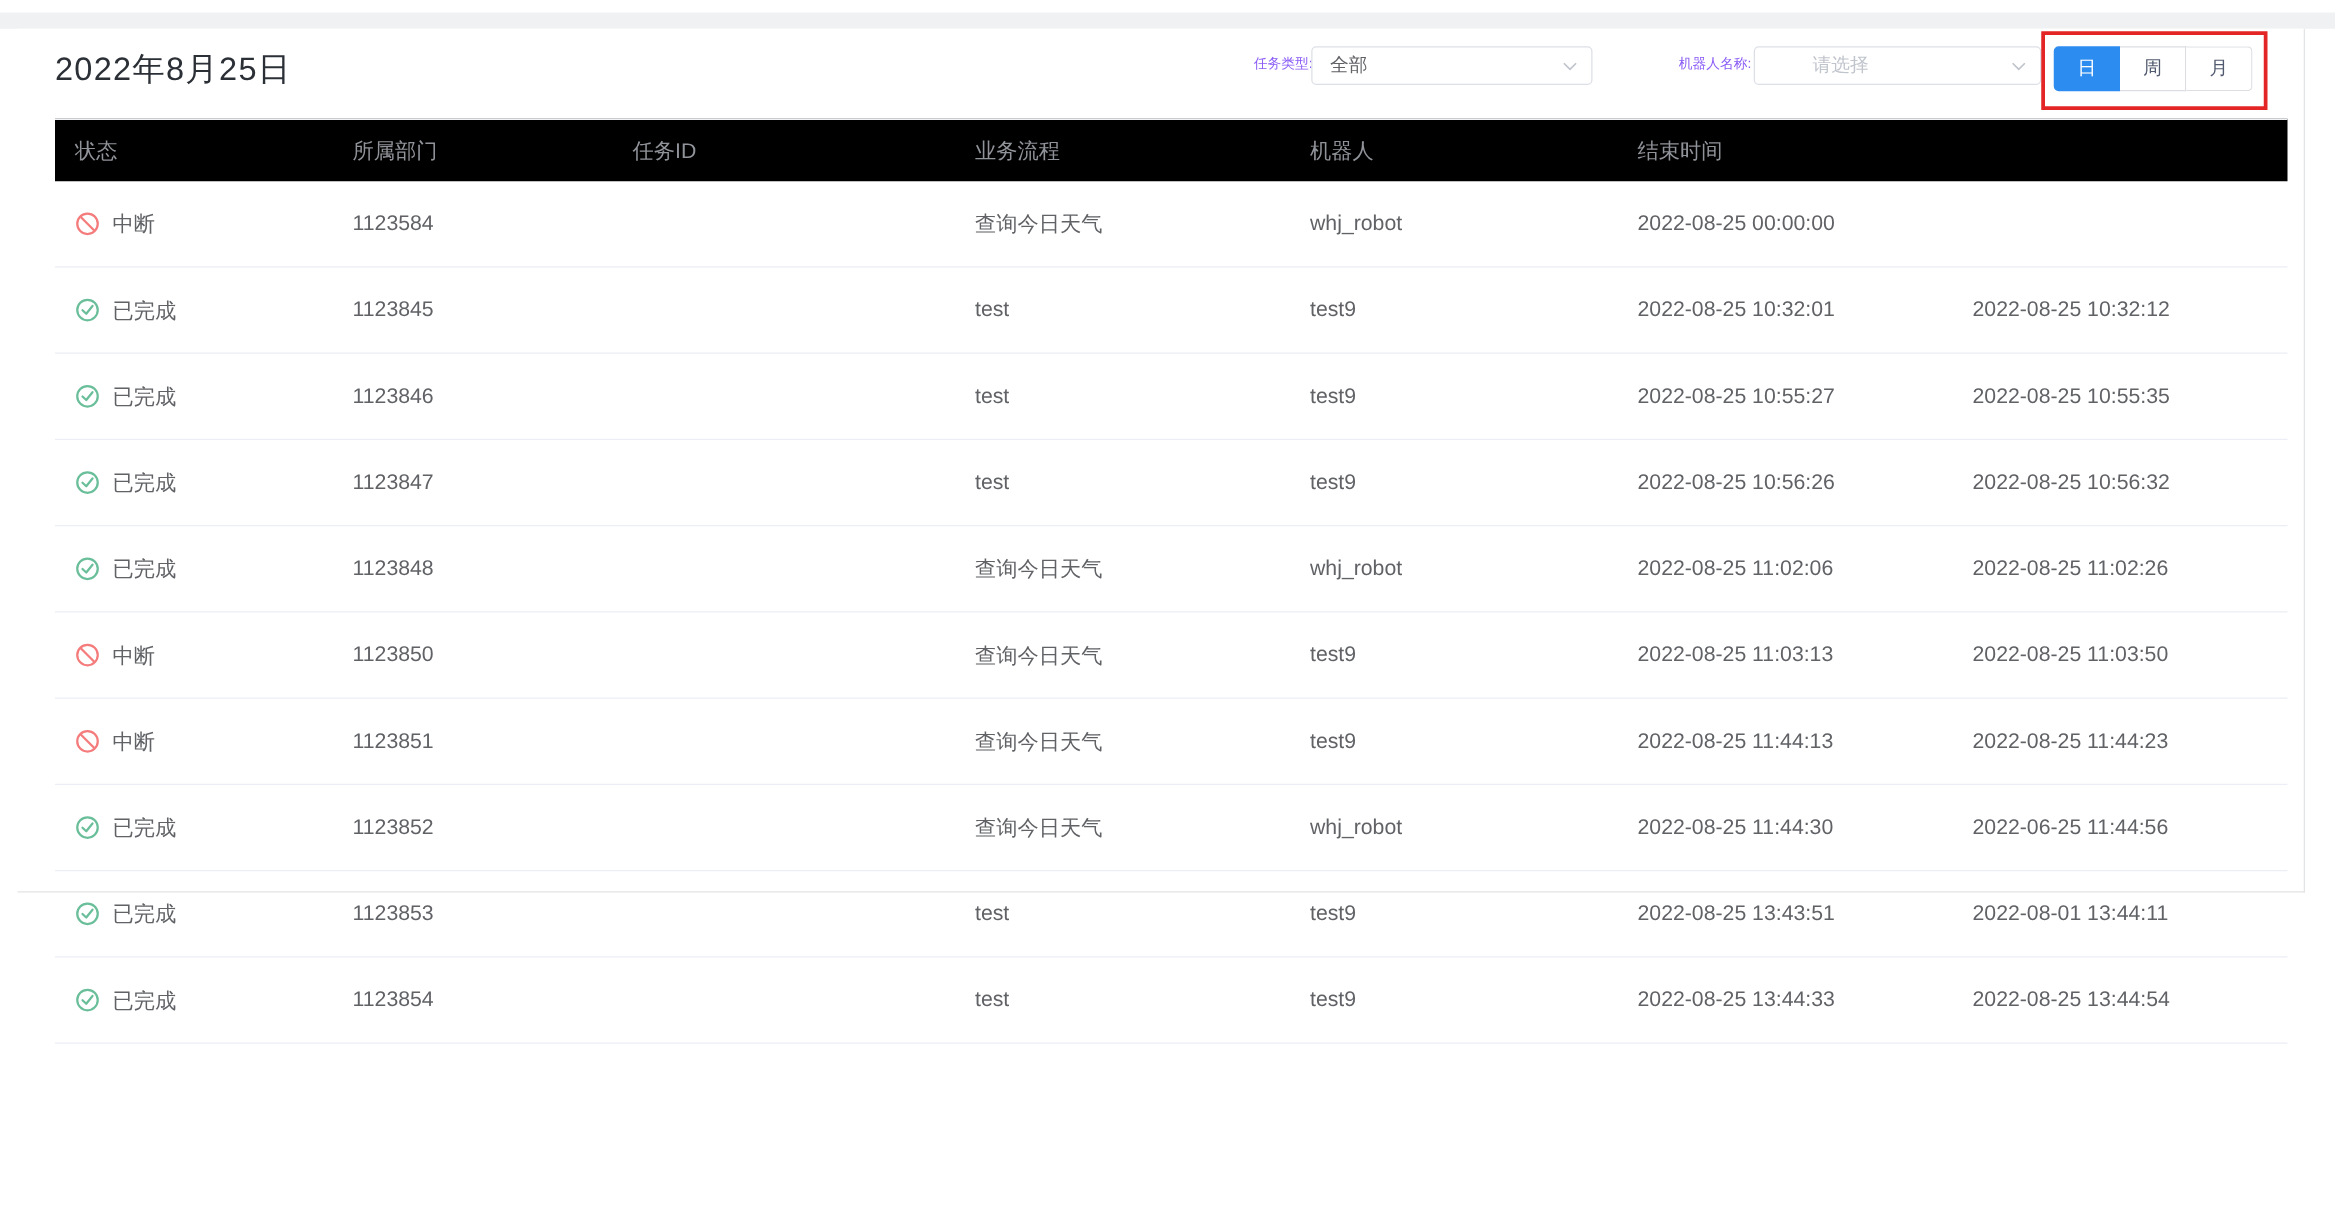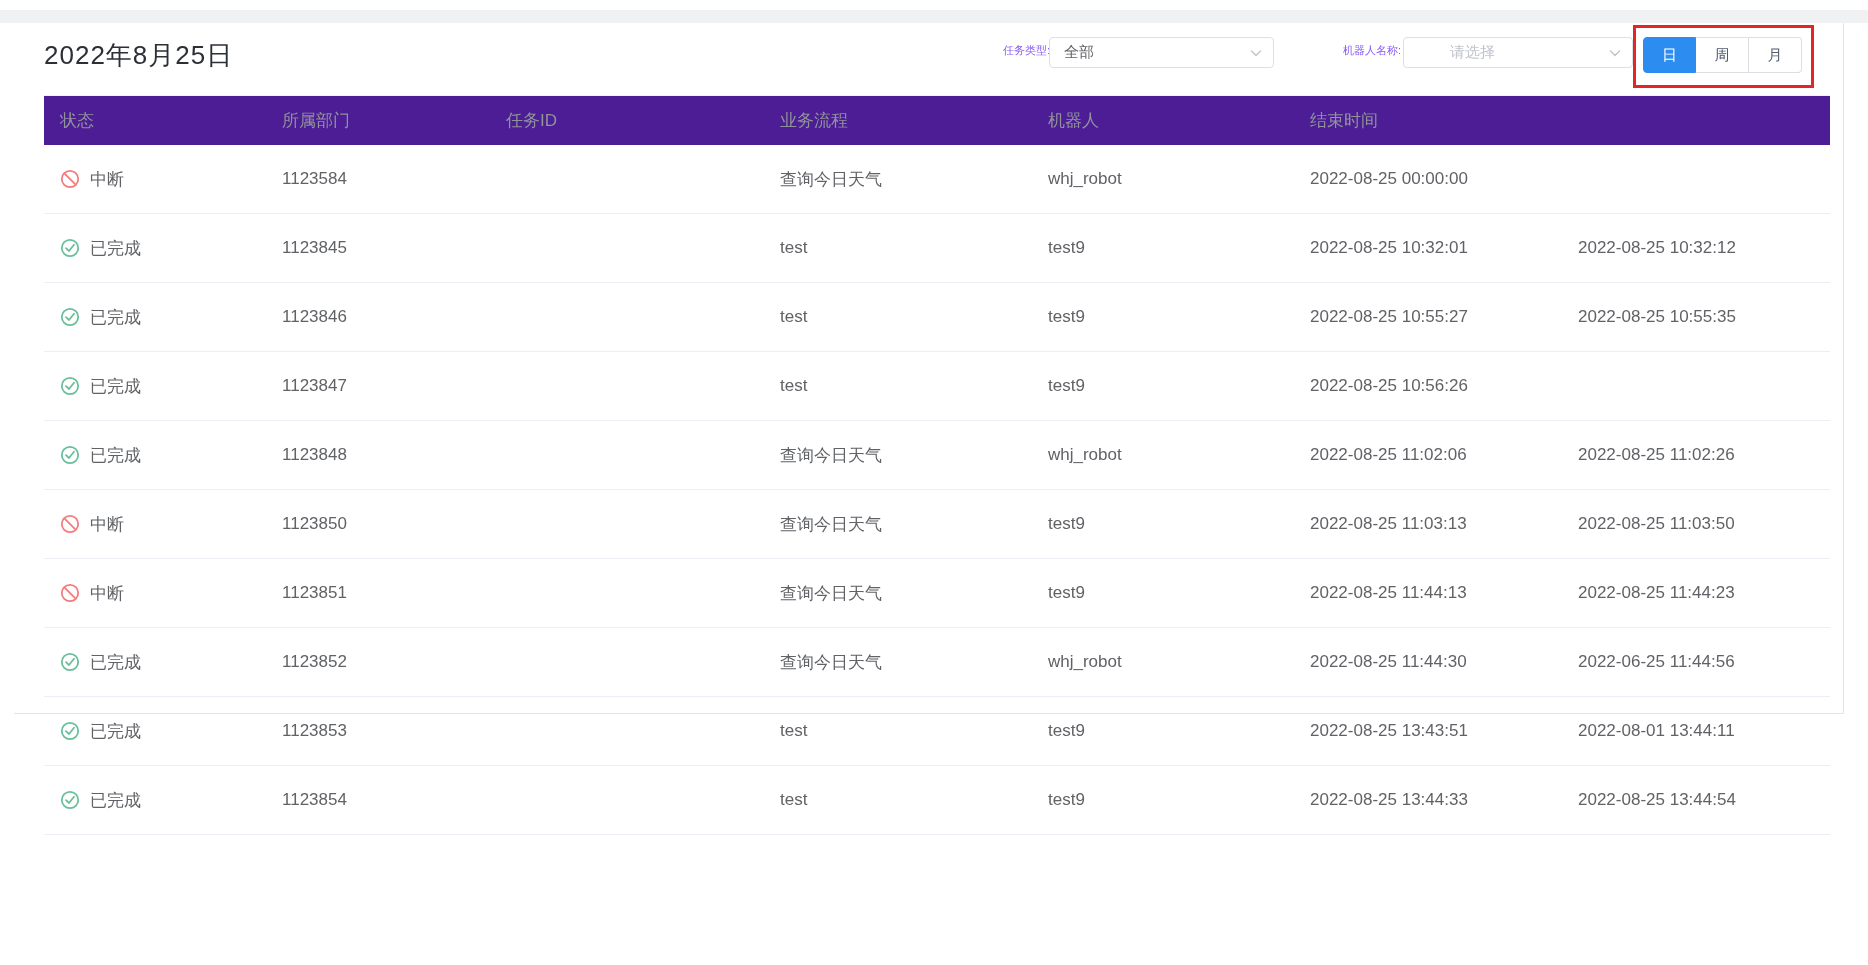--- a/index.html
+++ b/index.html
@@ -42,21 +42,21 @@
   .toggle-btn.selected { background:var(--primary,#2d8cf0);
                          border-color:var(--primary,#2d8cf0); color:#fff; }
   .annotation-box { position:absolute; left:1619px; top:2px; width:181px;
                     height:63px; border:3px solid var(--annotation,#e42525);
                     pointer-events:none; }
 
   
   .table { position:absolute; left:30px; top:72px; width:1786px; }
   .trow { display:grid;
           grid-template-columns:222px 224px 274px 268px 262px 268px 268px; }
-  .thead { background:#4c1d95; height:50px; border-top:1px solid #f0f2f5; }
+  .thead { background:#000000; height:50px; border-top:1px solid #f0f2f5; }
   .th { font-size:17px; color:#909399; display:flex; align-items:center;
         padding:0 16px; font-weight:400; }
   .tbody-row { height:69px; border-bottom:1px solid #ebeef5; }
   .td { font-size:17px; color:#606266; display:flex; align-items:center;
         padding:0 16px; overflow:hidden; white-space:nowrap; }
 
   .status-cell { gap:10px; }
   .status-icon { width:20px; height:20px; display:inline-flex; flex:0 0 auto; }
   .status-icon svg { width:20px; height:20px; }
 </style>
@@ -167,20 +167,21 @@
           <path d="M6 10.2 L9 13 L14 6.8" fill="none" stroke="currentColor" stroke-width="1.8" stroke-linecap="round" stroke-linejoin="round"></path>
         </svg>
       </span>
       <span class="status-label">已完成</span>
     </div>
     <div class="td">1123847</div>
     <div class="td"></div>
     <div class="td">test</div>
     <div class="td">test9</div>
     <div class="td">2022-08-25 10:56:26</div>
+    <div class="td">2022-08-25 10:56:32</div>
   </div>
         <div class="trow tbody-row" data-status="completed">
     <div class="td status-cell">
       <span class="status-icon" style="color: rgb(106, 191, 154);">
 
         <svg class="icon-completed" viewBox="0 0 20 20">
           <circle cx="10" cy="10" r="8.2" fill="none" stroke="currentColor" stroke-width="1.8"></circle>
           <path d="M6 10.2 L9 13 L14 6.8" fill="none" stroke="currentColor" stroke-width="1.8" stroke-linecap="round" stroke-linejoin="round"></path>
         </svg>
       </span>

